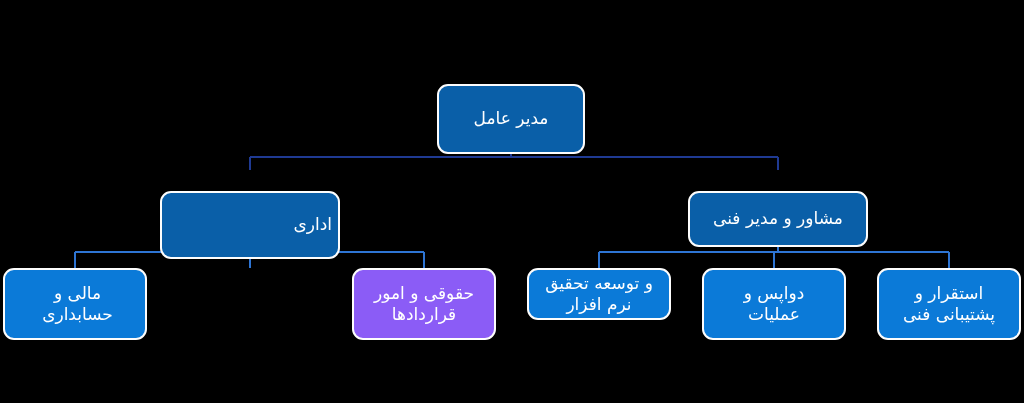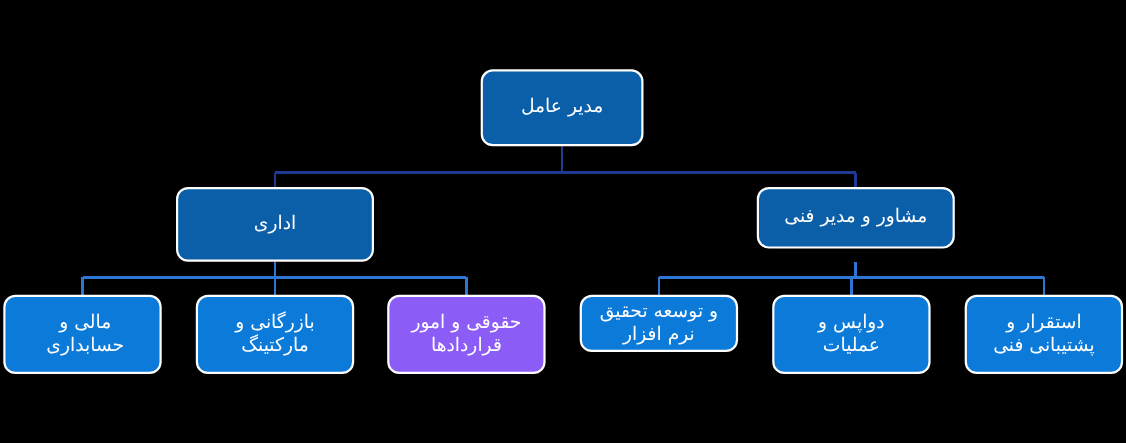--- a/index.html
+++ b/index.html
@@ -44,20 +44,21 @@
     direction: rtl;
     unicode-bidi: isolate;
     line-height: 1.24;
     padding: 2px 6px;
     white-space: pre-line;
   }
   .node.level-1,
   .node.level-2 {
     background: #0a5fa8;
     font-size: 17px;
+    margin-top: 21px;
   }
   .node.level-3 {
     background: #0b7ad8;
     font-size: 17px;
   }
   .node-label {
     display: block;
     width: 100%;
   }
 </style>
@@ -89,34 +90,30 @@
       <line x1="599" y1="252" x2="599" y2="268"></line>
       <line x1="774" y1="252" x2="774" y2="268"></line>
       <line x1="949" y1="252" x2="949" y2="268"></line>
     </g>
   </svg>
 
   <div class="node level-1" style="left: 437px; top: 63px; width: 148px; height: 70px; background: rgb(10, 95, 168); border-color: rgb(253, 253, 253); color: rgb(255, 255, 255);">
     <span class="node-label">مدیر عامل</span>
   </div>
 
-  <div class="node level-2" style="left: 160px; top: 170px; width: 180px; height: 68px; background: rgb(10, 95, 168); border-color: rgb(253, 253, 253); color: rgb(255, 255, 255);">
+  <div class="node level-2" style="left: 160px; top: 170px; width: 180px; height: 68px; background: rgb(10, 95, 168); border-color: rgb(253, 253, 253); color: rgb(255, 255, 255); text-align: right;">
     <span class="node-label">اداری</span>
   </div>
   <div class="node level-2" style="left: 688px; top: 170px; width: 180px; height: 56px; background: rgb(10, 95, 168); border-color: rgb(253, 253, 253); color: rgb(255, 255, 255);">
     <span class="node-label">مشاور و مدیر فنی</span>
   </div>
 
   <div class="node level-3" style="left: 3px; top: 268px; width: 144px; height: 72px; background: rgb(11, 122, 216); border-color: rgb(253, 253, 253); color: rgb(255, 255, 255); padding-left: 11px;">
     <span class="node-label">مالی و
 حسابداری</span>
-  </div>
-  <div class="node level-3" style="left: 178px; top: 268px; width: 144px; height: 72px; background: rgb(11, 122, 216); border-color: rgb(253, 253, 253); color: rgb(255, 255, 255);">
-    <span class="node-label">بازرگانی و
-مارکتینگ</span>
   </div>
   <div class="node level-3" style="left: 352px; top: 268px; width: 144px; height: 72px; background: #8b5cf6; border-color: rgb(253, 253, 253); color: rgb(255, 255, 255);">
     <span class="node-label">حقوقی و امور
 قراردادها</span>
   </div>
   <div class="node level-3" style="left: 527px; top: 268px; width: 144px; height: 52px; background: rgb(11, 122, 216); border-color: rgb(253, 253, 253); color: rgb(255, 255, 255);">
     <span class="node-label">و توسعه  تحقیق
 نرم افزار</span>
   </div>
   <div class="node level-3" style="left: 702px; top: 268px; width: 144px; height: 72px; background: rgb(11, 122, 216); border-color: rgb(253, 253, 253); color: rgb(255, 255, 255);">

